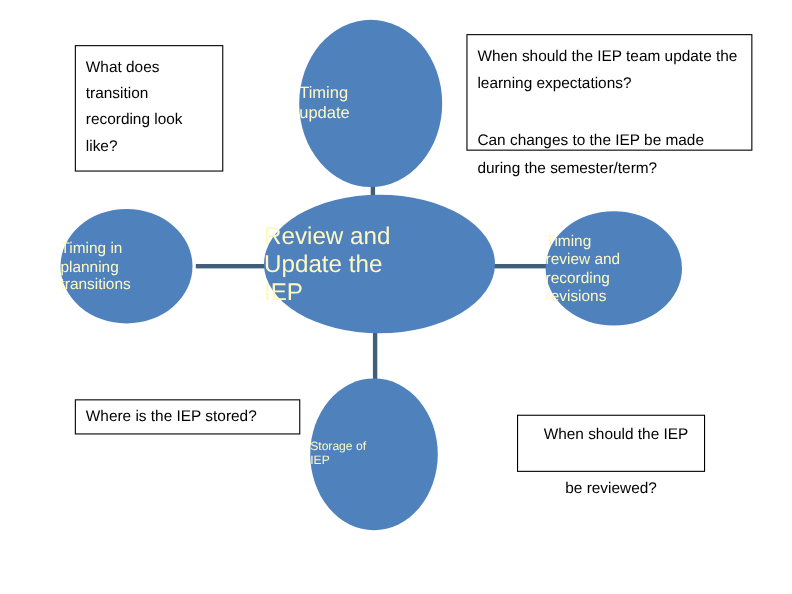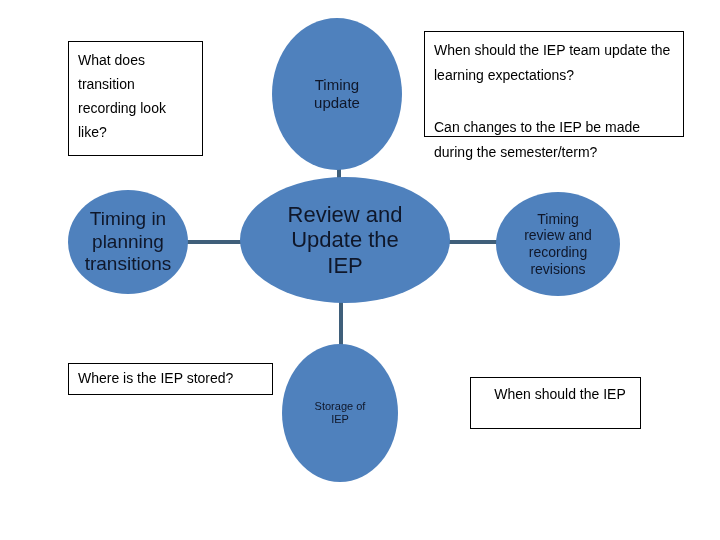--- a/index.html
+++ b/index.html
@@ -27,22 +27,22 @@
   }
 
   
   .node {
     position: absolute;
     background: #4f81bd;
     border-radius: 50%;
     display: flex;
     align-items: center;
     justify-content: center;
-    text-align: center;
-    color: #0f172a;
+    text-align: left;
+    color: #fef9c3;
     box-sizing: border-box;
   }
   .node .node-text {
     display: block;
     width: 100%;
     white-space: pre-line;
     line-height: 1.18;
   }
 
   #node-center {
@@ -57,25 +57,25 @@
 
   #node-top {
     left: 272px;
     top: 18px;
     width: 130px;
     height: 152px;
     font-size: 15px;
   }
 
   #node-left {
-    left: 68px;
+    left: 55px;
     top: 190px;
     width: 120px;
     height: 104px;
-    font-size: 19px;
+    font-size: 14px;
   }
 
   #node-right {
     left: 496px;
     top: 192px;
     width: 124px;
     height: 104px;
     font-size: 14px;
   }
 
@@ -192,15 +192,16 @@
     <p>When should the IEP team update the learning expectations?</p>
     <p>Can changes to the IEP be made during the semester/term?</p>
   </div>
 
   <div class="callout" id="callout-bottom-left">
     <p>Where is the IEP stored?</p>
   </div>
 
   <div class="callout" id="callout-bottom-right">
     <p>When should the IEP</p>
+    <p>be reviewed?</p>
   </div>
 
 </div>
 
 </body></html>

